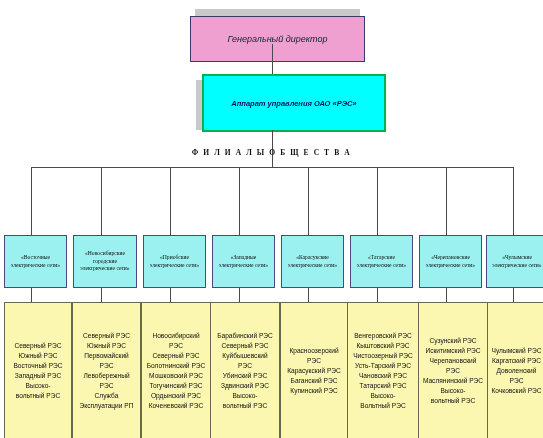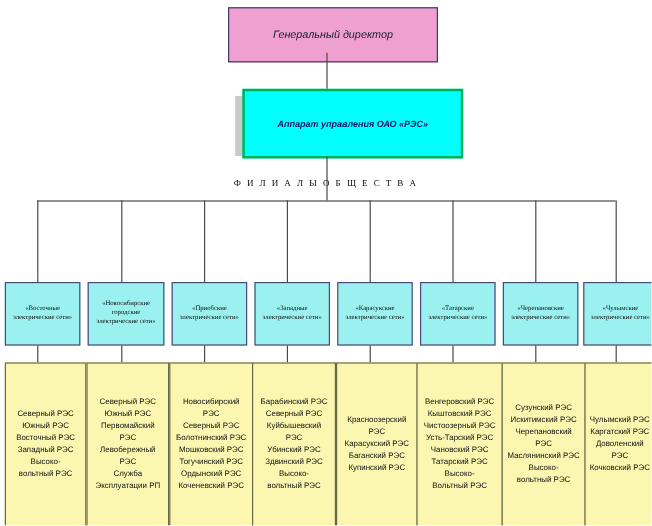--- a/index.html
+++ b/index.html
@@ -20,21 +20,21 @@
   }
 
   
   .line-v { position: absolute; width: 1px; background: #4a4a4a; }
   .line-h { position: absolute; height: 1px; background: #4a4a4a; }
 
   
   .box-ceo {
     position: absolute;
     left: 190px;
-    top: 6px;
+    top: 16px;
     width: 165px;
     height: 40px;
     background: #f0a0d0;
     border: 1px solid #3a3a6a;
     display: flex;
     align-items: center;
     justify-content: center;
     text-align: center;
     color: #102030;
     font-style: italic;
@@ -81,21 +81,21 @@
   }
 
   
   .section-caption {
     position: absolute;
     left: 0;
     top: 148px;
     width: 543px;
     text-align: center;
     font-size: 7.5px;
-    font-weight: normal;
+    font-weight: bold;
     letter-spacing: 1.6px;
     color: #101010;
     font-family: "Liberation Serif", serif;
   }
 
   
   .branch-box {
     position: absolute;
     top: 235px;
     height: 47px;

